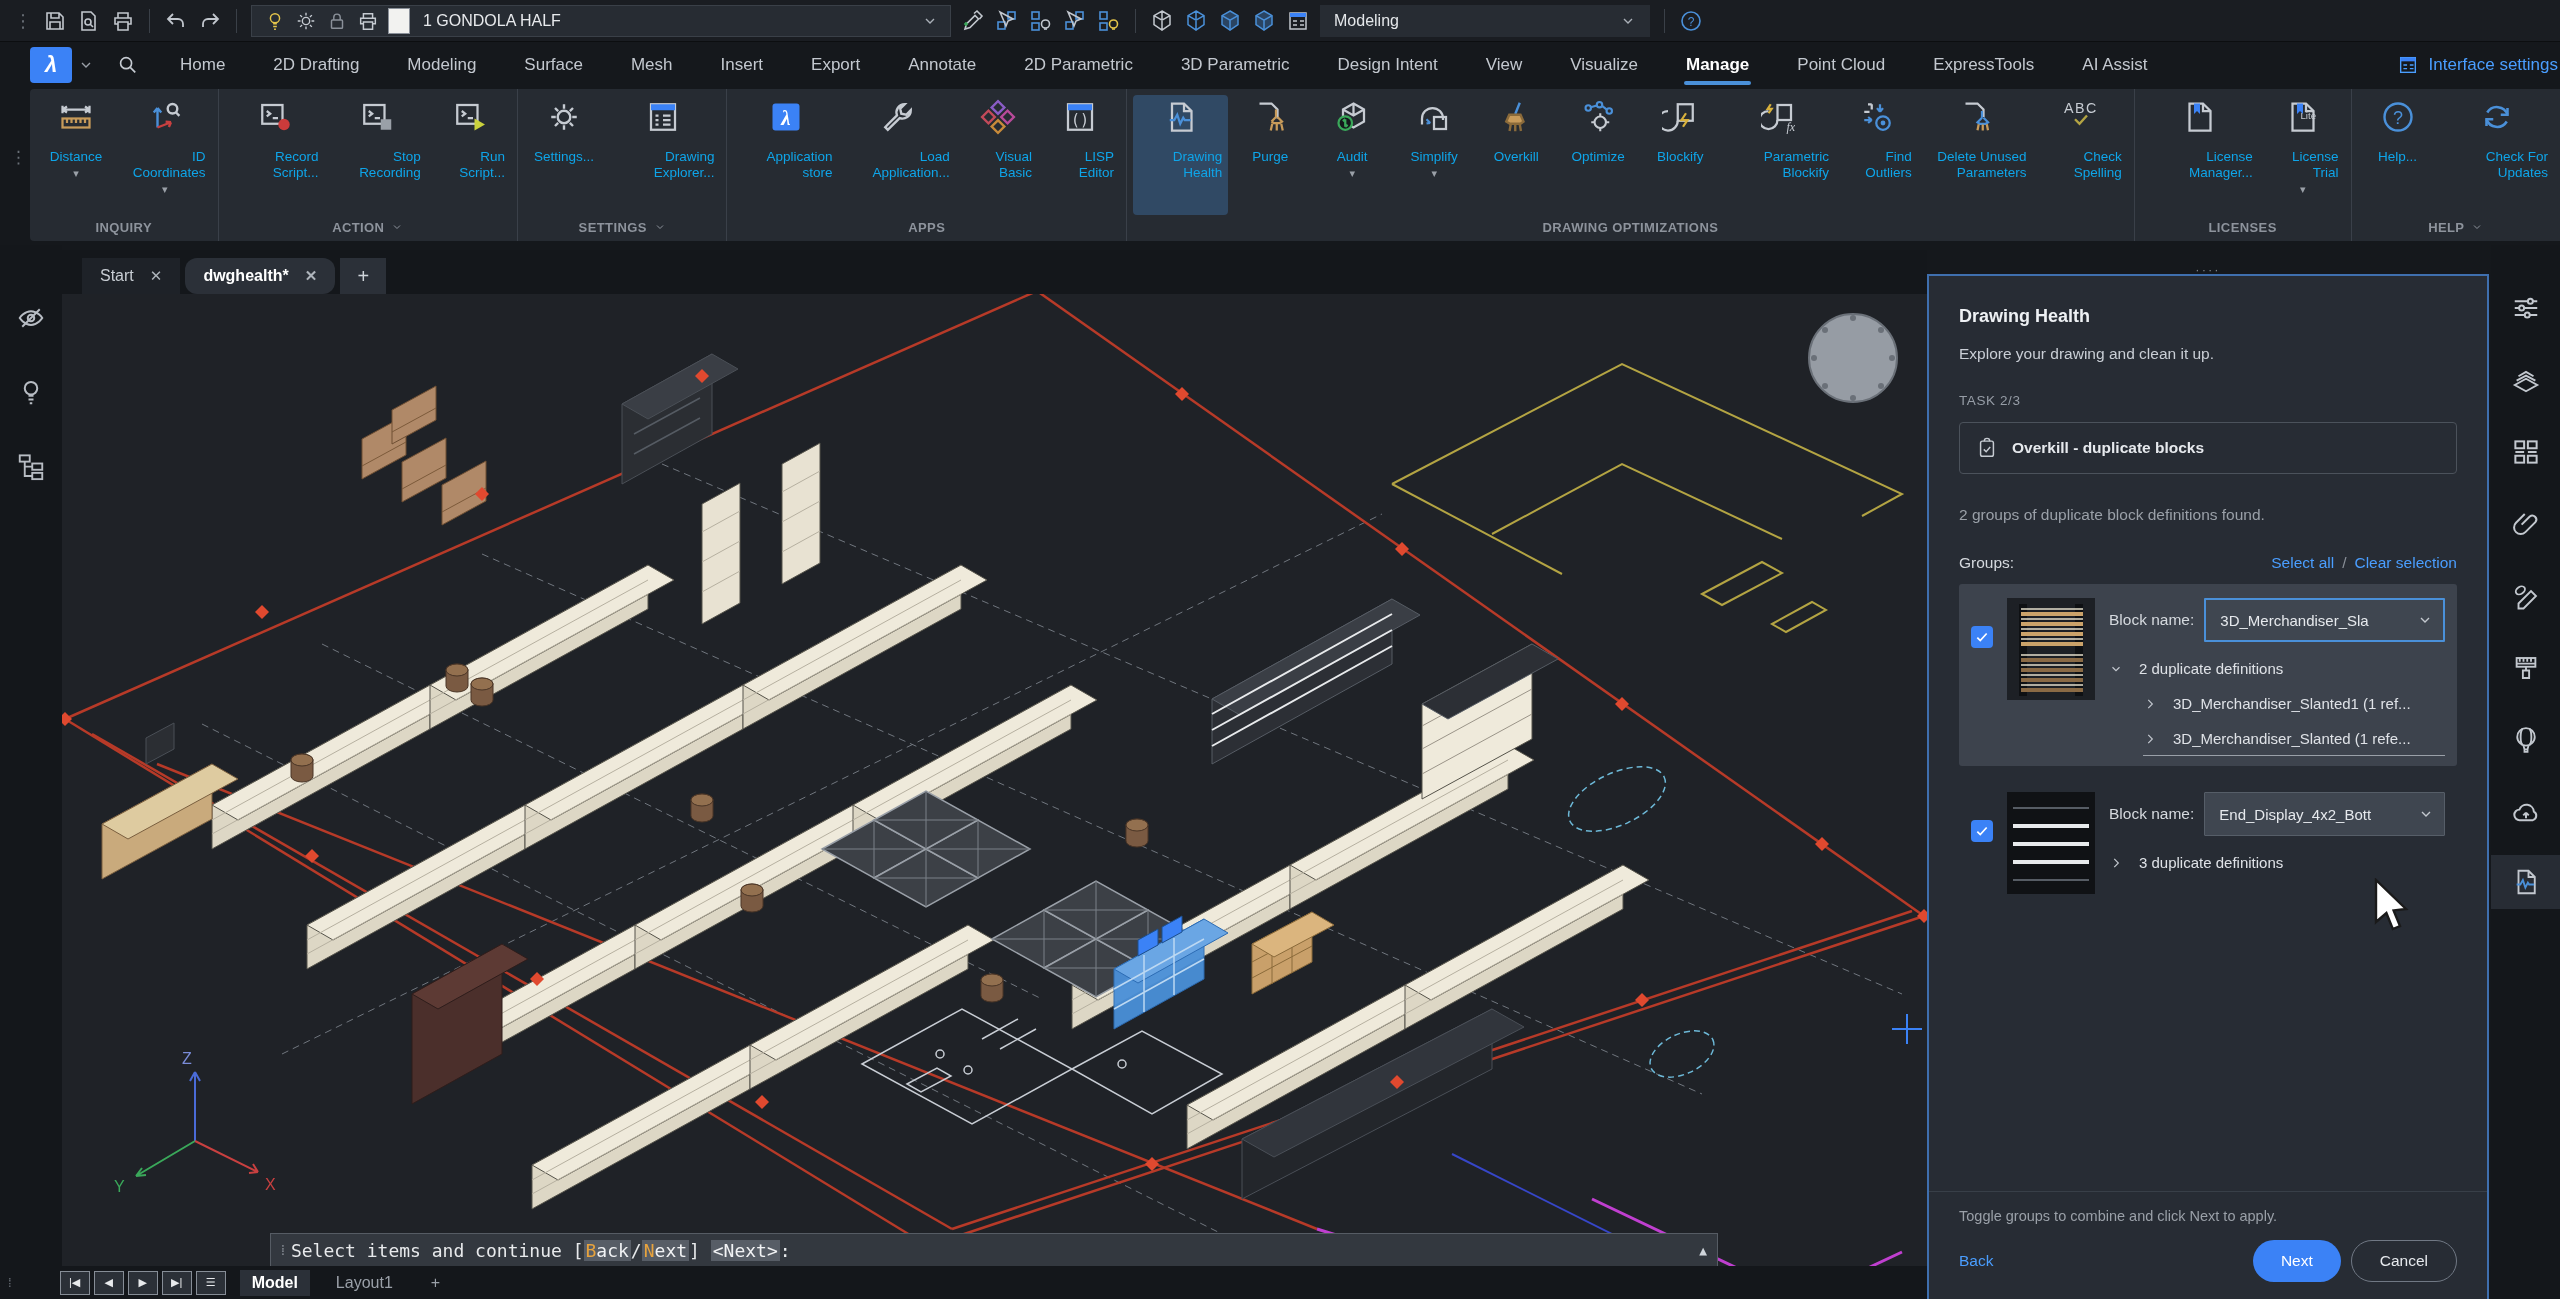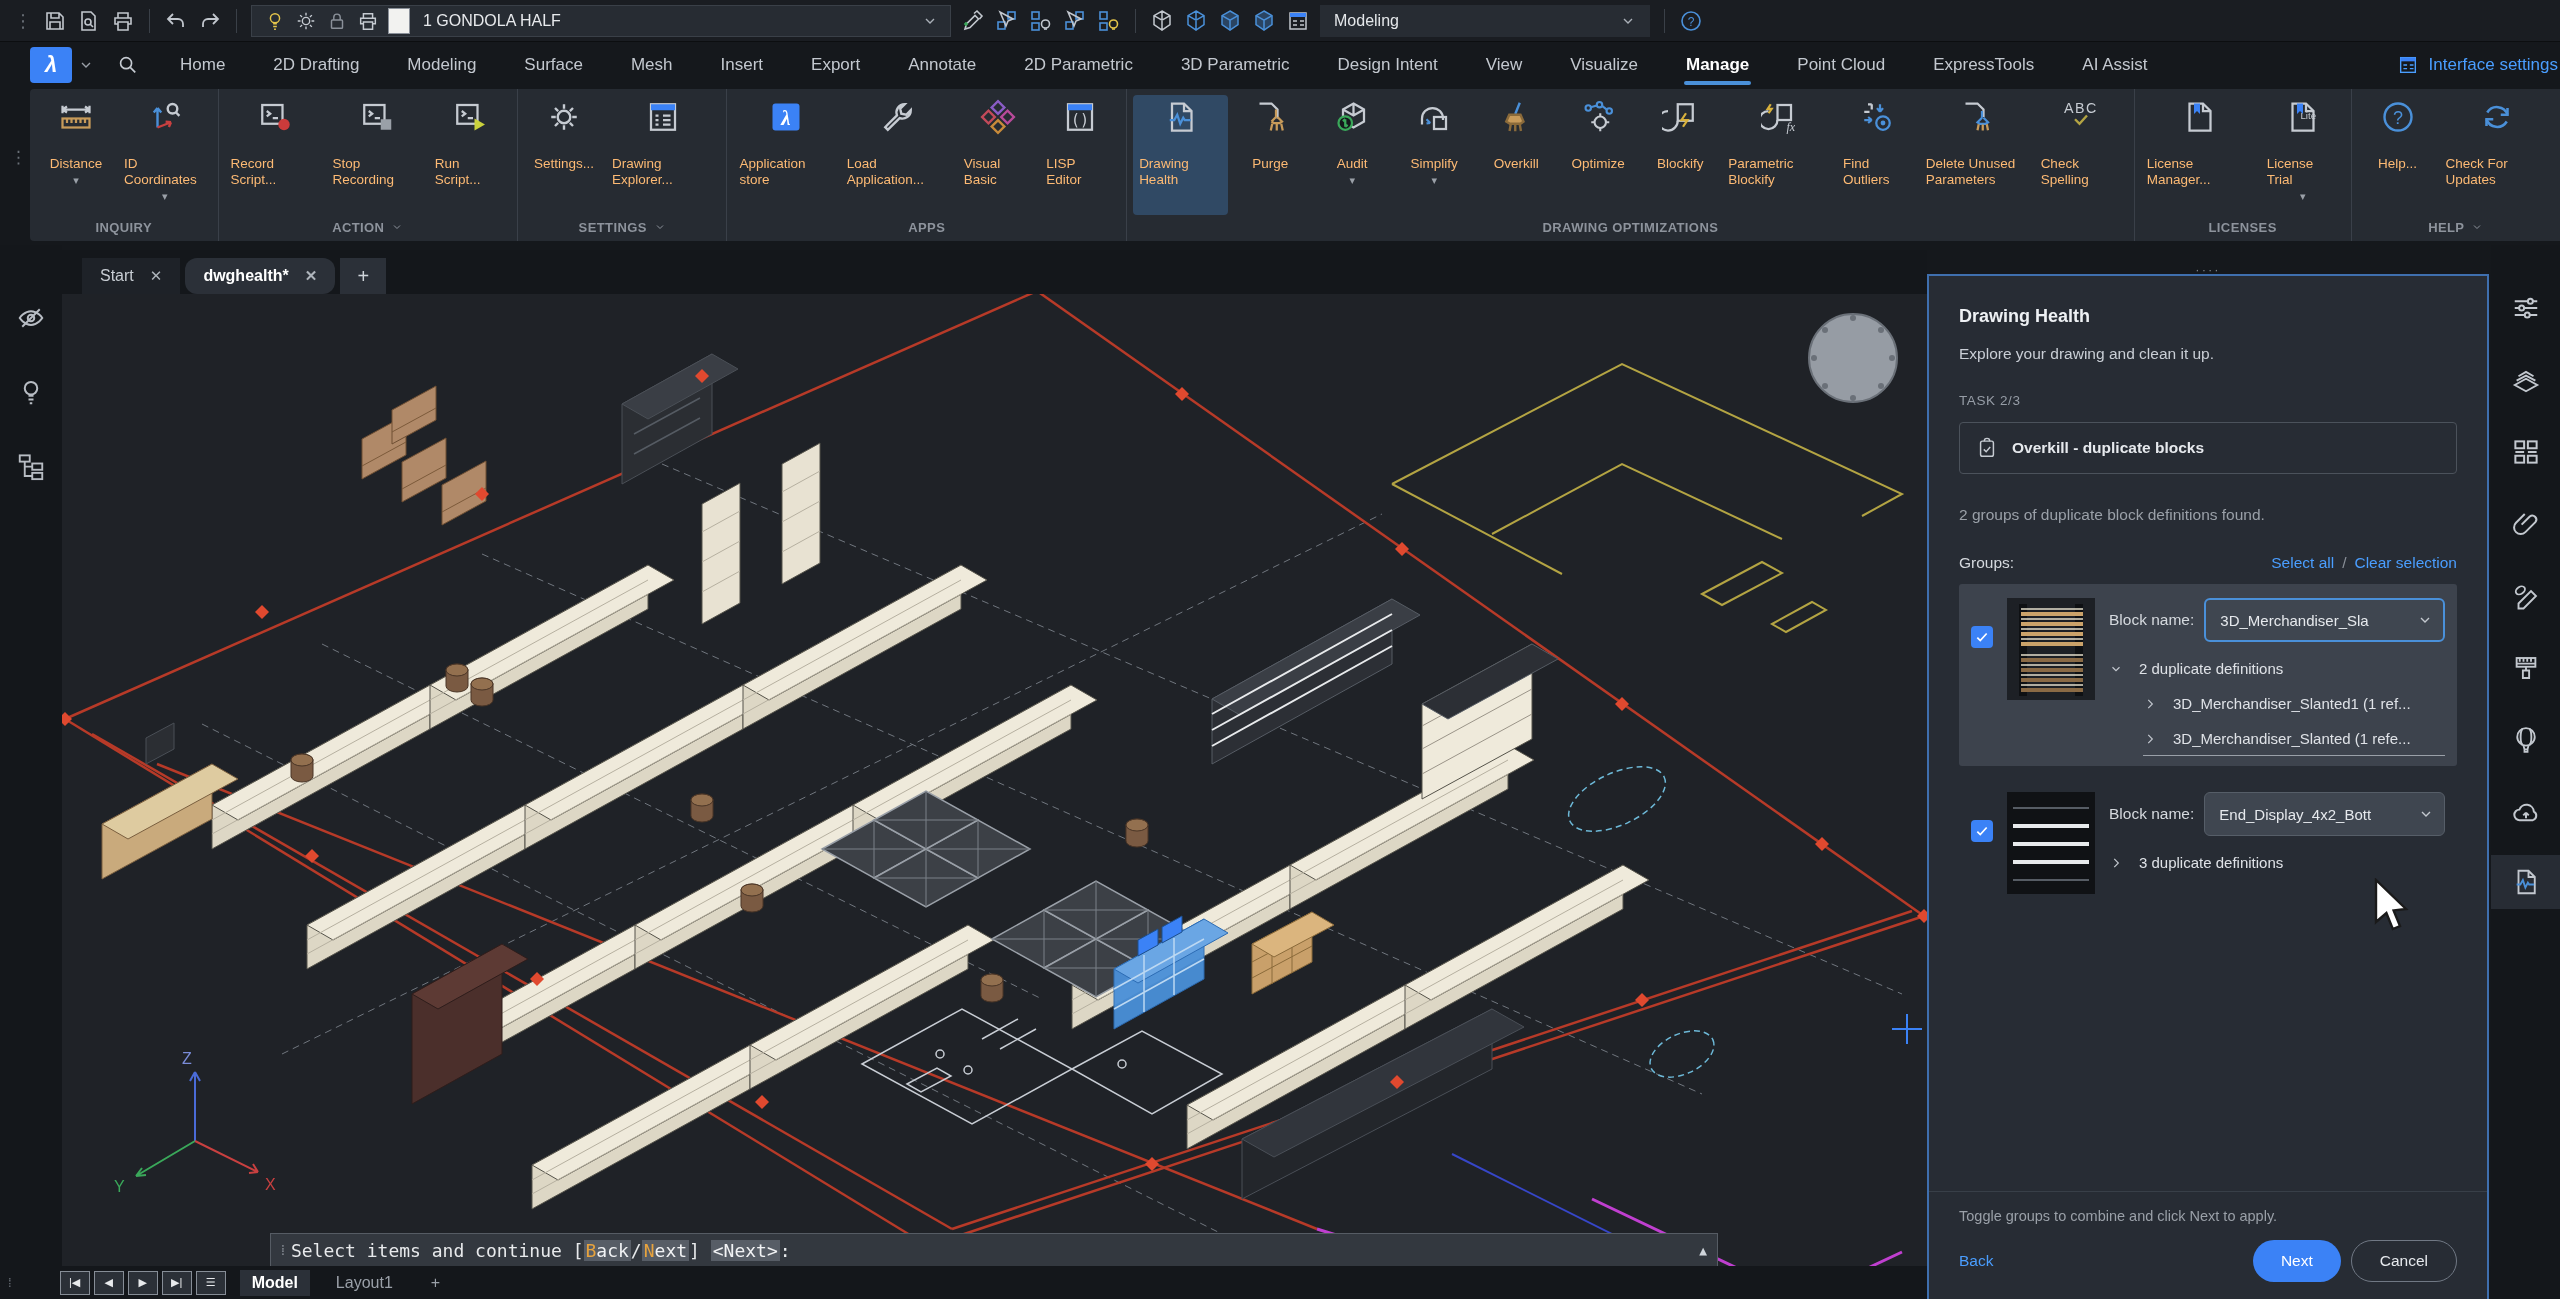--- a/index.html
+++ b/index.html
@@ -39,21 +39,21 @@
   
   .ribbon { position:absolute; left:0; top:87px; width:2560px; height:158px; background:#15181c; }
   .ribbon-grip { position:absolute; left:10px; top:60px; color:#6a7078; font-size:17px; }
   .ribbon-strip { position:absolute; left:30px; top:2px; right:0; bottom:4px; background:#262b32; border-radius:4px 0 0 4px; display:flex; }
   .rgroup { display:flex; flex-direction:column; border-right:1px solid #3a4049; padding:6px 6px 2px; }
   .rgroup:last-child { border-right:none; }
   .rgroup-items { display:flex; align-items:stretch; gap:2px; flex:1; }
   .rgroup-label { display:flex; align-items:center; justify-content:center; gap:7px; color:#8d939c; font-size:13px; font-weight:bold; letter-spacing:.4px; height:24px; }
   .ritem { display:flex; flex-direction:column; align-items:center; min-width:80px; padding:4px 6px 0; border-radius:4px; cursor:default; }
   .ritem.active { background:rgba(74,144,217,.30); }
-  .ritem .rlab { margin-top:21px; font-size:13.5px; line-height:16px; text-align:left; color:#fdba74; max-width:112px; }
+  .ritem .rlab { margin-top:14px; font-size:13.5px; line-height:16px; text-align:right; color:#0ea5e9; max-width:112px; }
   .ritem .rcaret { color:#9aa0a8; font-size:11px; margin-top:2px; height:12px; }
 
   
   .leftstrip { position:absolute; left:0; top:245px; width:62px; bottom:0; background:#14171b; display:flex; flex-direction:column; align-items:center; gap:44px; padding-top:58px; }
   .leftstrip .ic { width:30px; height:30px; color:#b8bdc4; }
 
   
   .doctabs { position:absolute; left:62px; top:250px; width:1865px; height:44px; background:#14171b; display:flex; align-items:flex-end; gap:5px; padding-left:20px; }
   .dtab { display:flex; align-items:center; gap:16px; height:36px; padding:0 18px; background:#1e2228; color:#c8cdd3; font-size:16px; }
   .dtab.active { background:#2b3038; color:#ffffff; font-weight:bold;border-radius:12px; }
@@ -93,21 +93,21 @@
   .grouphead .links { margin-left:auto; font-size:15.5px; display:flex; gap:8px; }
   .link { color:#4a9eff; cursor:pointer; }
   .slash { color:#8a9099; }
   .gcard { margin-top:12px; border-radius:3px; padding:14px 12px 10px; display:flex; gap:14px; }
   .gcard.sel { background:#3d434d; }
   .cb { width:22px; height:22px; background:#3b82f6; border-radius:4px; margin-top:28px; display:flex; align-items:center; justify-content:center; flex:none; }
   .thumb { width:88px; height:102px; background:#1d2025; flex:none; }
   .gbody { flex:1; min-width:0; }
   .brow { display:flex; align-items:center; gap:10px; }
   .brow .bl { color:#d5d9de; font-size:15.5px; white-space:nowrap; }
-  .select { flex:1; height:44px; background:#3f4650; border:1px solid #565e68; border-radius:6px; display:flex; align-items:center; padding:0 10px 0 14px; }
+  .select { flex:1; height:44px; background:#3f4650; border:1px solid #565e68; border-radius:1px; display:flex; align-items:center; padding:0 10px 0 14px; }
   .select.focus { border:2px solid #4a90d9; }
   .select .v { color:#e6e9ed; font-size:15px; white-space:nowrap; overflow:hidden; }
   .select .chev { margin-left:auto; color:#c3c8cf; }
   .trow { display:flex; align-items:center; gap:16px; margin-top:18px; color:#dfe2e7; font-size:15px; }
   .trow.indent { margin-left:34px; }
   .trow.underline { border-bottom:1px solid #9aa0a8; padding-bottom:8px; }
   .tcaret { color:#c3c8cf; width:14px; height:14px; }
   .panel-footer { position:absolute; left:0; right:0; bottom:0; height:108px; border-top:1px solid #383f48; padding:16px 30px 0; }
   .pf-hint { color:#9aa0a8; font-size:14.5px; }
   .pf-row { display:flex; align-items:center; margin-top:16px; }

